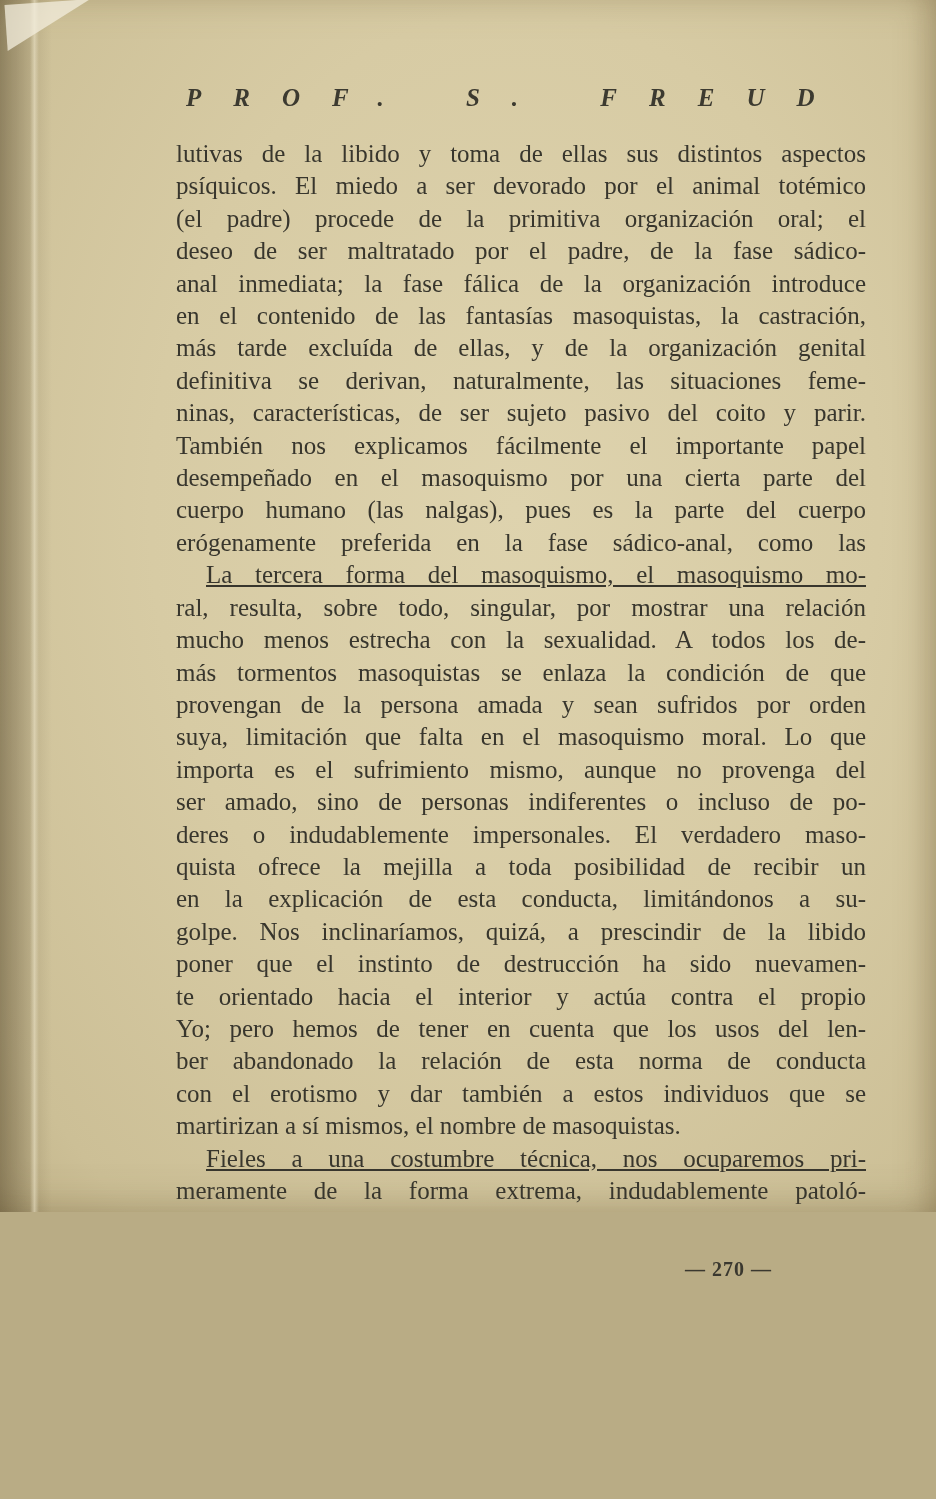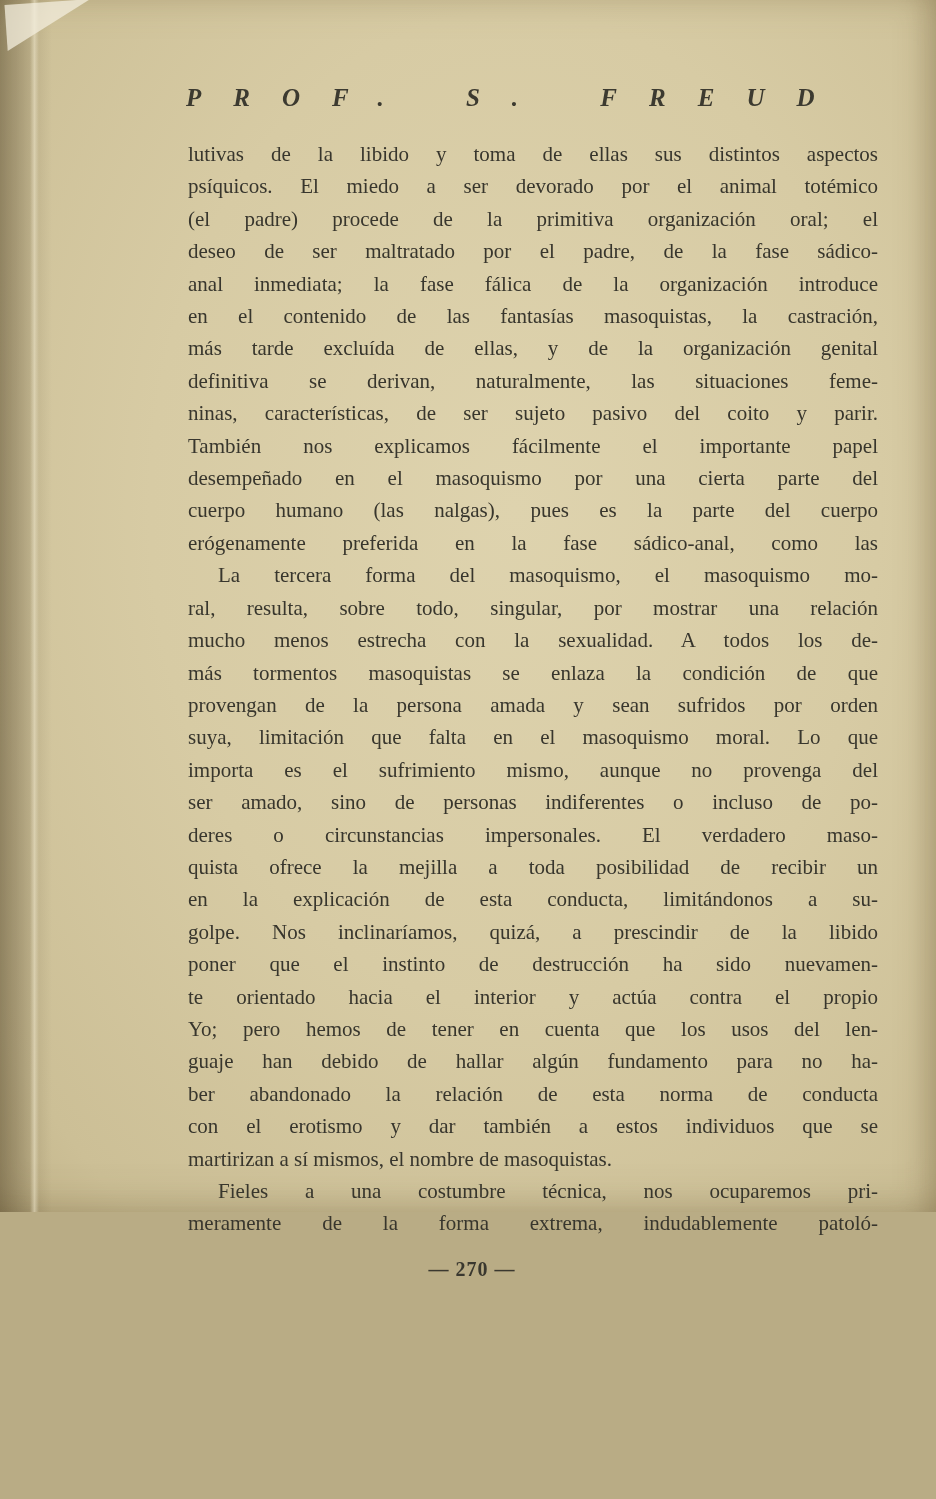--- a/index.html
+++ b/index.html
@@ -61,44 +61,45 @@
     font-style: italic;
     font-weight: 700;
     font-size: 25px;
     letter-spacing: 32px;
     word-spacing: 12px;
     color: #3c3a30;
   }
   .body-text {
     position: absolute;
     top: 138px;
-    left: 188px;
+    left: 176px;
     width: 690px;
-    font-size: 21px;
+    font-size: 25px;
     line-height: 32.4px;
     color: #38362d;
   }
   .line {
     white-space: normal;
     text-align: left;
   }
   .line.just {
     text-align: justify;
     text-align-last: justify;
     text-justify: inter-word;
   }
   .line.indent {
     text-indent: 30px;
+    text-decoration: underline;
   }
   .footer {
     position: absolute;
     top: 1258px;
     left: 172px;
     width: 600px;
-    text-align: center;
+    text-align: right;
     font-size: 20px;
     font-weight: 700;
     letter-spacing: 1px;
     color: #3a382f;
   }
 </style>
 </head>
 <body>
 
 <div class="page">
@@ -126,28 +127,27 @@
       </div>
       <div class="paragraph">
         <div class="line just indent">La tercera forma del masoquismo, el masoquismo mo-</div>
         <div class="line just">ral, resulta, sobre todo, singular, por mostrar una relación</div>
         <div class="line just">mucho menos estrecha con la sexualidad. A todos los de-</div>
         <div class="line just">más tormentos masoquistas se enlaza la condición de que</div>
         <div class="line just">provengan de la persona amada y sean sufridos por orden</div>
         <div class="line just">suya, limitación que falta en el masoquismo moral. Lo que</div>
         <div class="line just">importa es el sufrimiento mismo, aunque no provenga del</div>
         <div class="line just">ser amado, sino de personas indiferentes o incluso de po-</div>
-        <div class="line just">deres o circunstancias impersonales. El verdadero maso-</div>
+        <div class="line just">deres o indudablemente impersonales. El verdadero maso-</div>
         <div class="line just">quista ofrece la mejilla a toda posibilidad de recibir un</div>
         <div class="line just">en la explicación de esta conducta, limitándonos a su-</div>
         <div class="line just">golpe. Nos inclinaríamos, quizá, a prescindir de la libido</div>
         <div class="line just">poner que el instinto de destrucción ha sido nuevamen-</div>
         <div class="line just">te orientado hacia el interior y actúa contra el propio</div>
         <div class="line just">Yo; pero hemos de tener en cuenta que los usos del len-</div>
-        <div class="line just">guaje han debido de hallar algún fundamento para no ha-</div>
         <div class="line just">ber abandonado la relación de esta norma de conducta</div>
         <div class="line just">con el erotismo y dar también a estos individuos que se</div>
         <div class="line">martirizan a sí mismos, el nombre de masoquistas.</div>
       </div>
       <div class="paragraph">
         <div class="line just indent">Fieles a una costumbre técnica, nos ocuparemos pri-</div>
         <div class="line just">meramente de la forma extrema, indudablemente patoló-</div>
       </div>
     </div>
 

